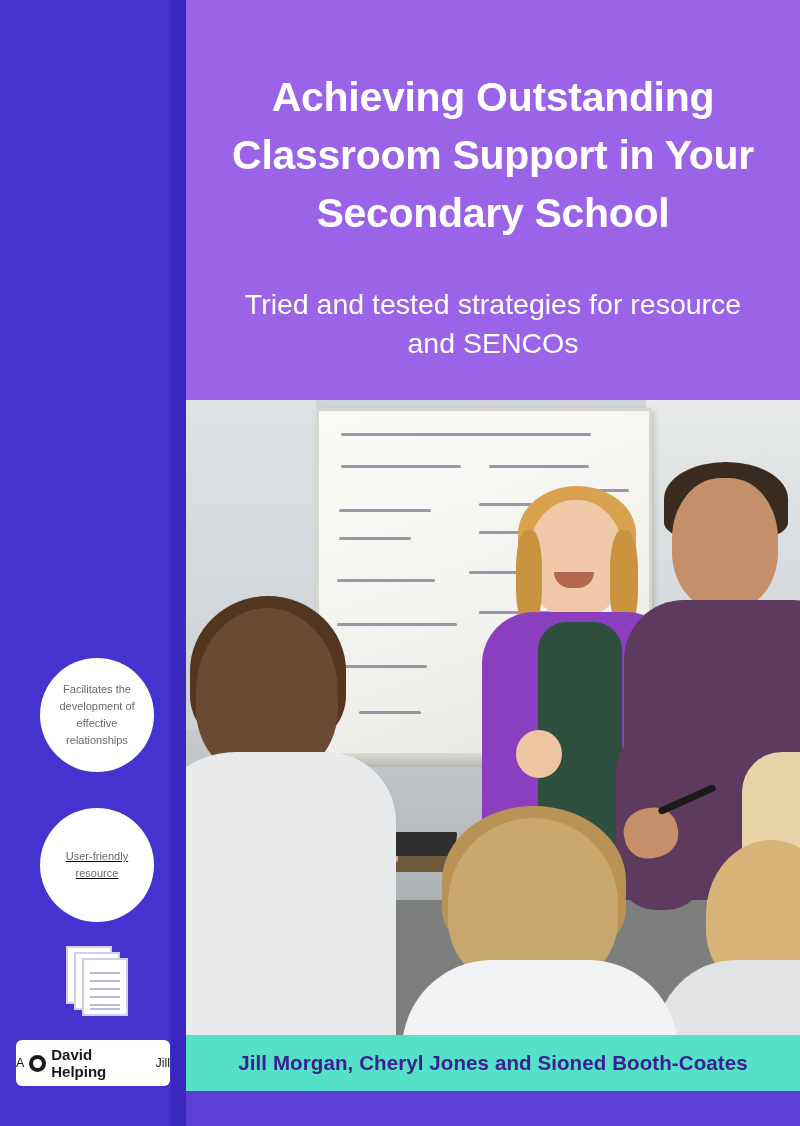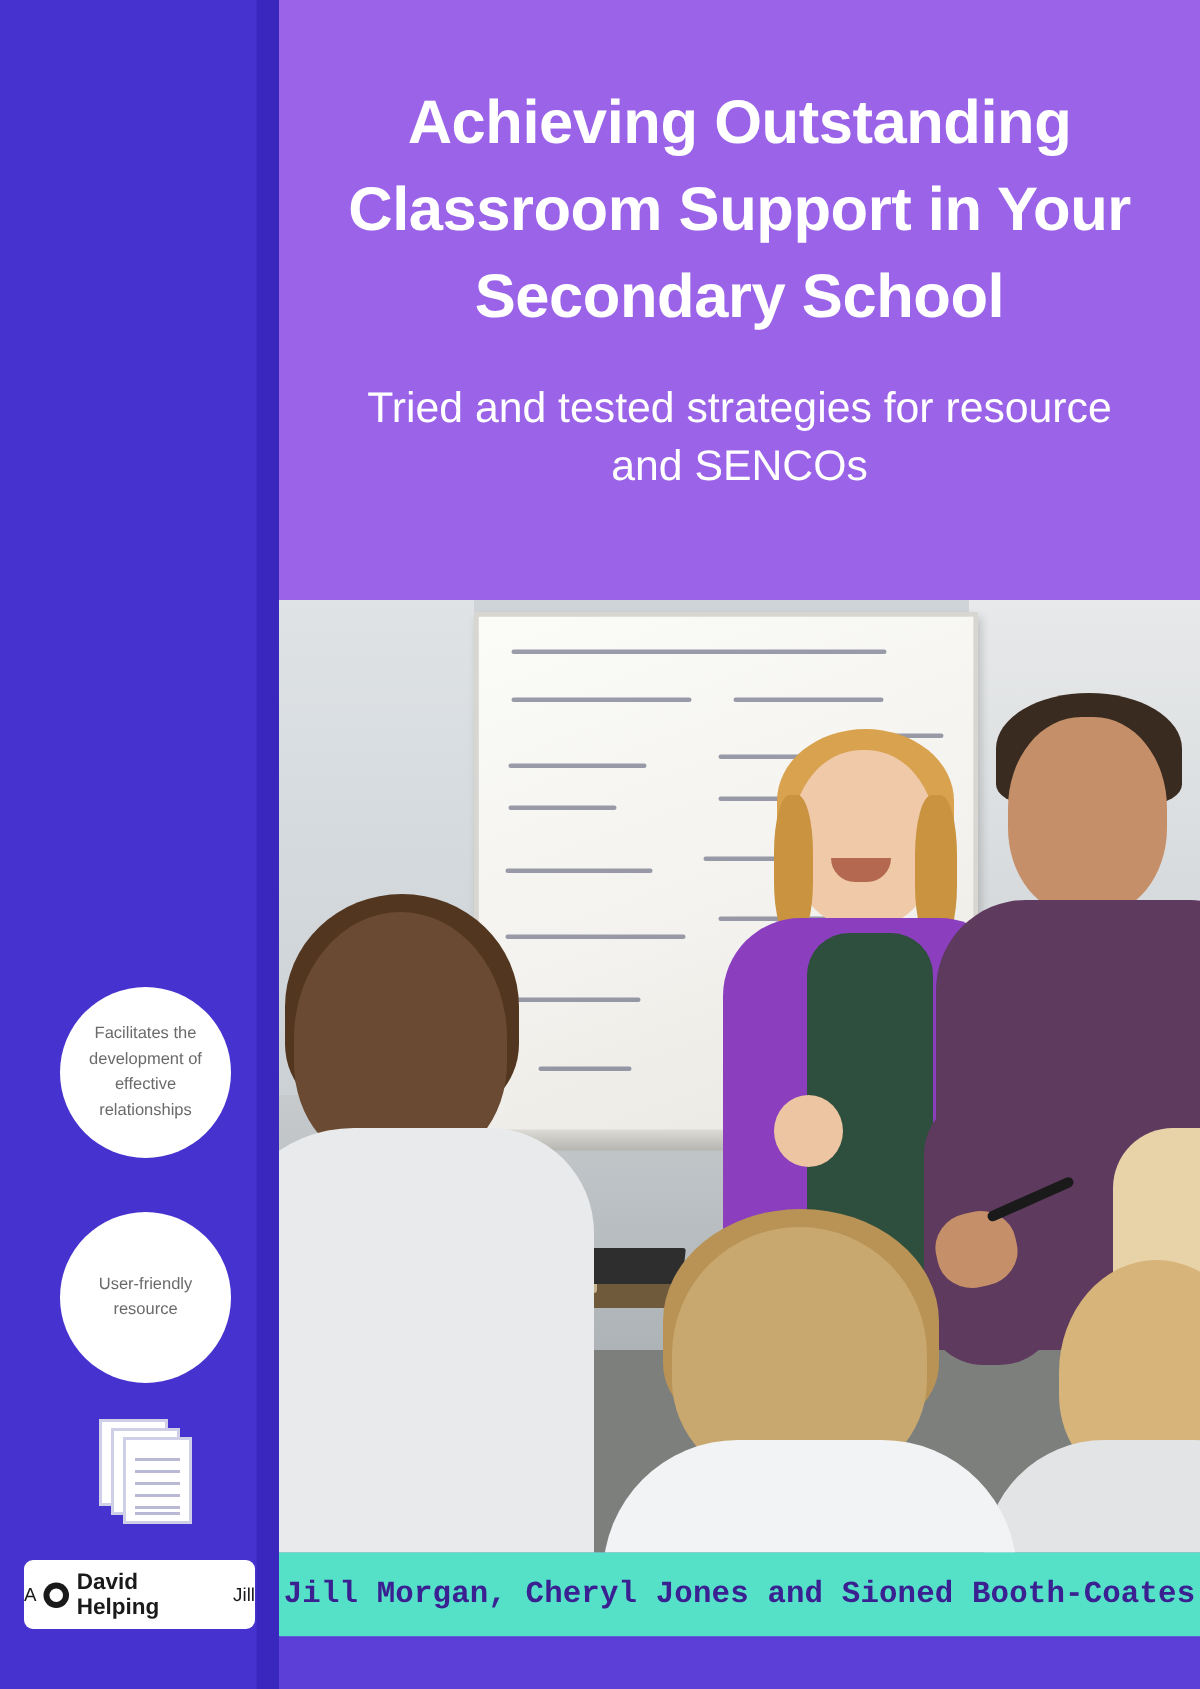--- a/index.html
+++ b/index.html
@@ -49,21 +49,21 @@
     top: 52px;
     width: 586px;
     text-align: center;
   }
   .book-title {
     color: #ffffff;
     font-size: 41px;
     line-height: 1.42;
     font-weight: bold;
     letter-spacing: -0.3px;
-    margin: 0;
+    margin: 16px;
     padding: 0 14px;
   }
   .book-subtitle {
     color: #ffffff;
     font-size: 28.5px;
     line-height: 1.38;
     font-weight: normal;
     margin: 0;
     padding: 26px 30px 0 30px;
   }
@@ -348,21 +348,21 @@
     box-sizing: border-box;
     padding: 8px;
   }
   .badge span {
     color: #6a6a6a;
     font-size: 11px;
     line-height: 1.55;
   }
   #badge1 { top: 516px; }
   #badge2 { top: 658px; }
-  #badge3 { top: 808px; }
+  #badge3 { top: 808px; text-decoration: underline; }
   .badge-icon {
     position: absolute;
     left: 40px;
     top: 930px;
     width: 114px;
     height: 104px;
     display: flex;
     align-items: center;
     justify-content: center;
   }
@@ -404,21 +404,20 @@
     display: flex;
     align-items: center;
     justify-content: center;
   }
   .author-names {
     color: #3a2090;
     font-size: 20.5px;
     font-weight: bold;
     letter-spacing: 0.1px;
     white-space: nowrap;
-    font-family: Liberation Mono, monospace;
   }
   .bottom-fill {
     position: absolute;
     left: 186px;
     top: 1091px;
     width: 614px;
     height: 35px;
     background: #5b3fd6;
   }
   

